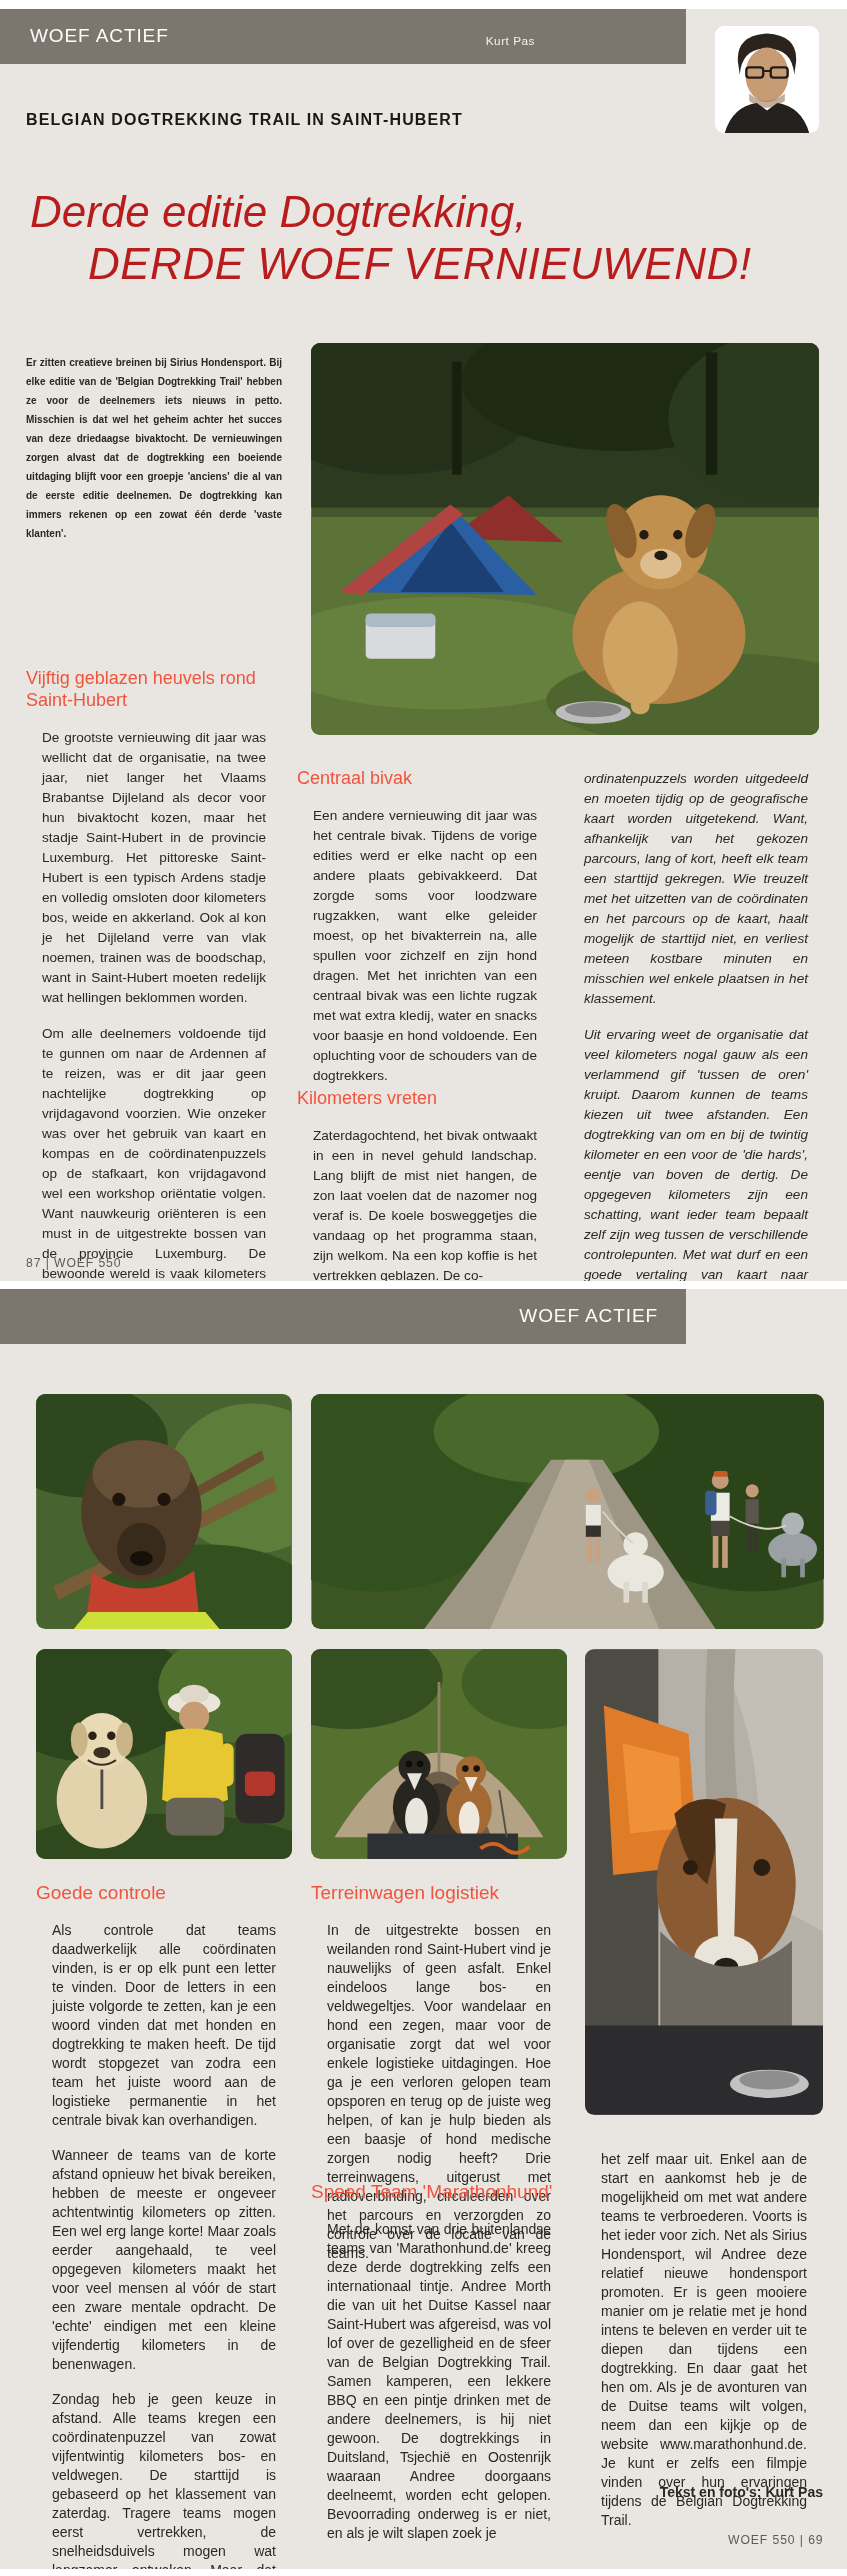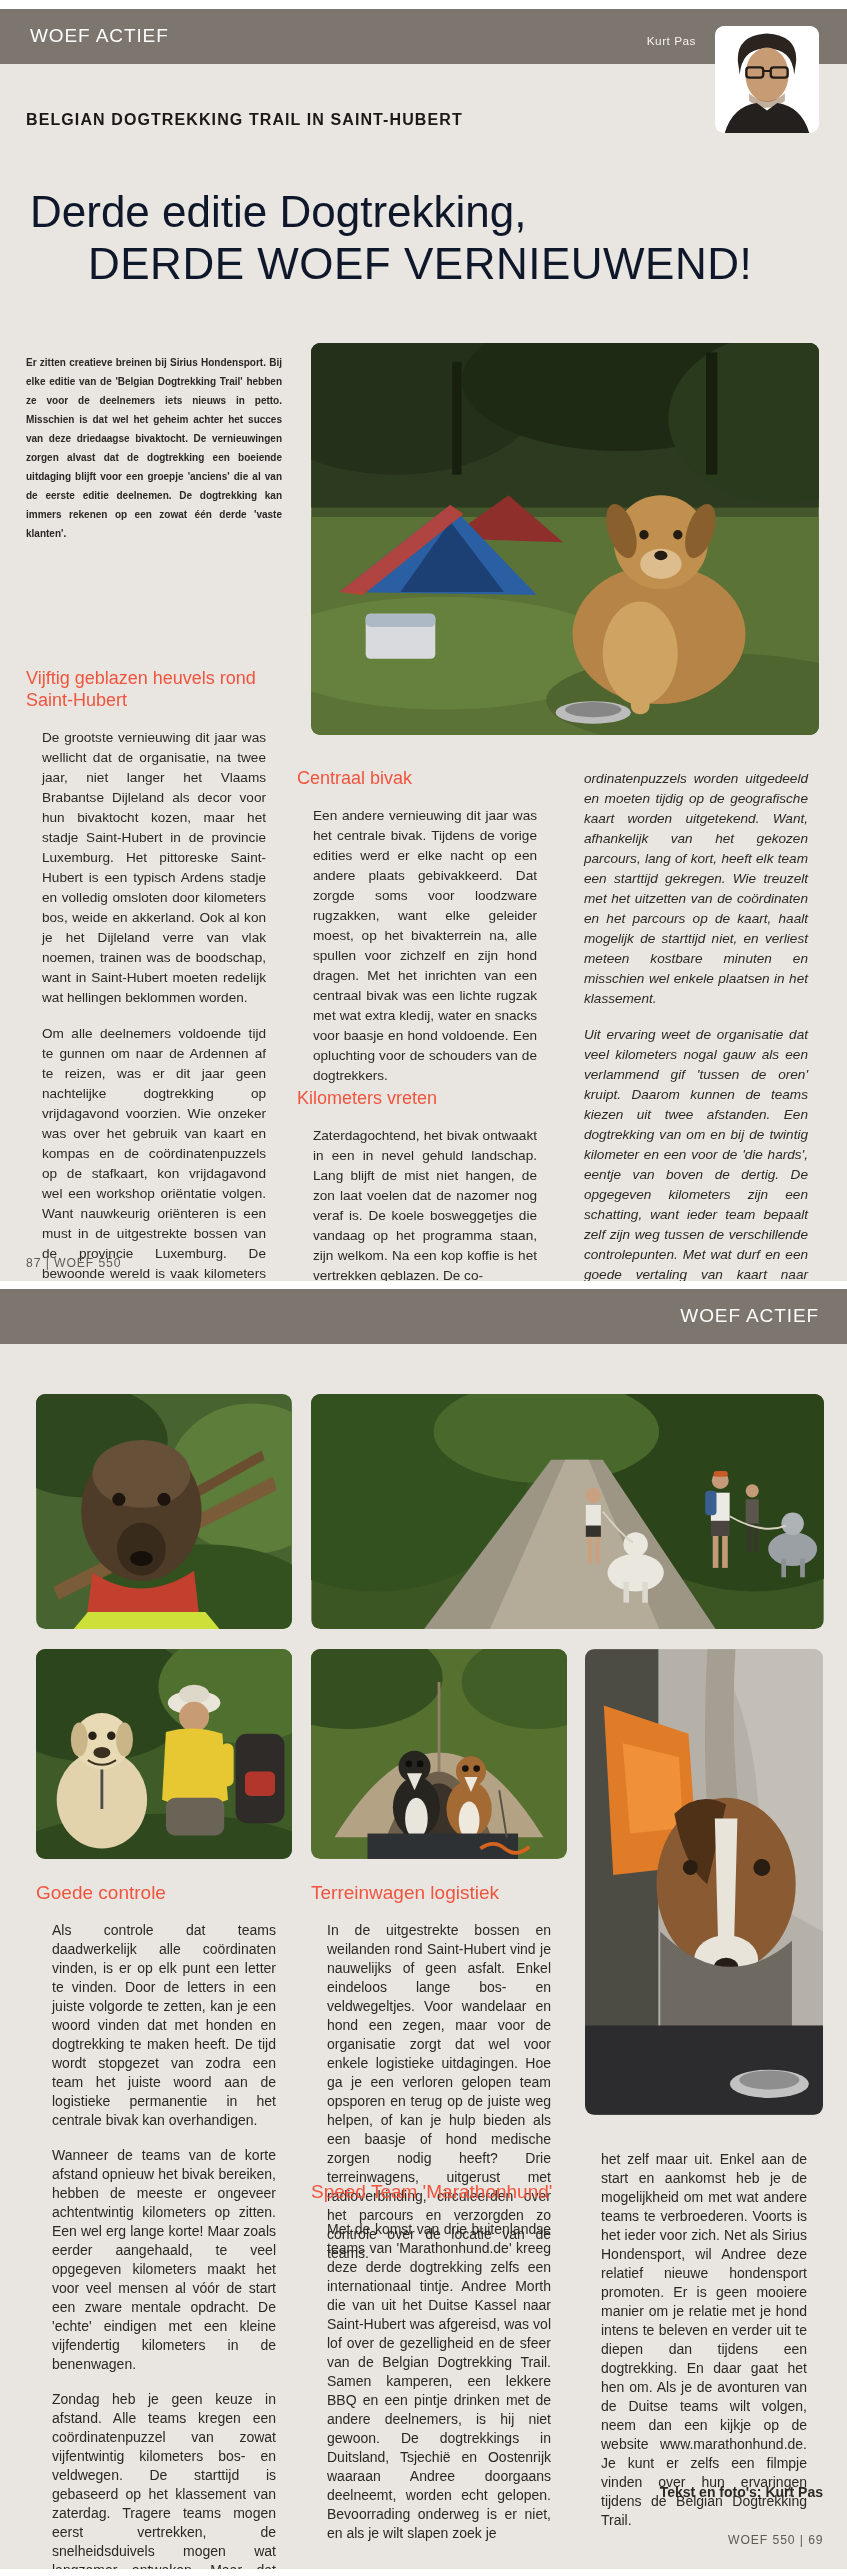--- a/index.html
+++ b/index.html
@@ -4,28 +4,28 @@
 <style>
   html,body{margin:0;padding:0;}
   body{
     width:847px;height:2576px;position:relative;background:#ffffff;
     font-family:"Liberation Sans","DejaVu Sans",sans-serif;
     color:#2b2823;
   }
   .page{position:absolute;left:0;width:847px;background:#e9e6e2;overflow:hidden;}
   #page1{top:9.4px;height:1272px;}
   #page2{top:1289px;height:1280px;}
-  .bar{position:absolute;left:0;top:0;width:847px;height:55px;background:#7d766e;}
+  .bar{position:absolute;left:0;top:0;width:686px;height:55px;background:#7d766e;}
   .bar-label{position:absolute;color:#fdfdfb;font-size:19px;letter-spacing:0.9px;top:16px;}
   .bar-label.left{left:30px;}
   .bar-label.right{right:28px;}
   .bar-author{position:absolute;color:#f4f2ee;font-size:11.8px;top:24.5px;right:151px;letter-spacing:0.5px;}
   .portrait{position:absolute;left:715px;top:17px;width:104px;height:107px;border-radius:7.5px;overflow:hidden;background:#fff;z-index:5;}
   .kicker{position:absolute;left:26px;top:102px;font-size:16px;font-weight:bold;letter-spacing:1.1px;color:#1b1916;}
-  .headline{position:absolute;left:30px;top:177px;width:791px;color:#0f172a;font-size:44px;line-height:52px;}
+  .headline{position:absolute;left:30px;top:177px;width:791px;color:#b91c1c;font-size:44px;line-height:52px;font-style:italic;}
   .headline .l2{display:block;margin-left:58px;letter-spacing:0.5px;}
   .intro{position:absolute;left:26px;top:344px;width:256px;font-size:10px;line-height:19px;font-weight:bold;text-align:justify;color:#2a2724;}
   .col{position:absolute;width:256px;}
   .red-h{color:#f0543d;font-size:18px;line-height:21.6px;margin:0 0 5.6px 0;font-weight:normal;}
   #page2 .red-h{font-size:19px;line-height:22.6px;}
   .body-text p{margin:16px;font-size:13.6px;line-height:20px;text-align:justify;color:#2b2823;}
   #page2 .body-text p{font-size:14px;line-height:19px;}
   .photo{position:absolute;border-radius:9.4px;overflow:hidden;}
   .photo svg{display:block;}
   .folio{position:absolute;font-size:12.2px;color:#5f5a52;letter-spacing:0.9px;}

